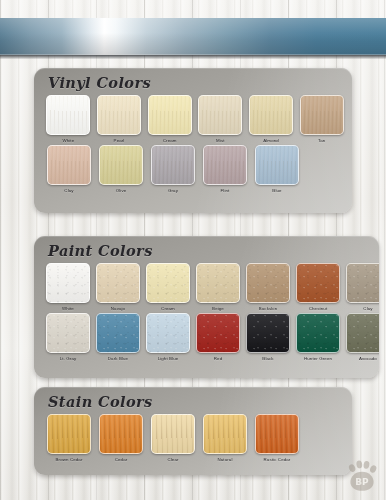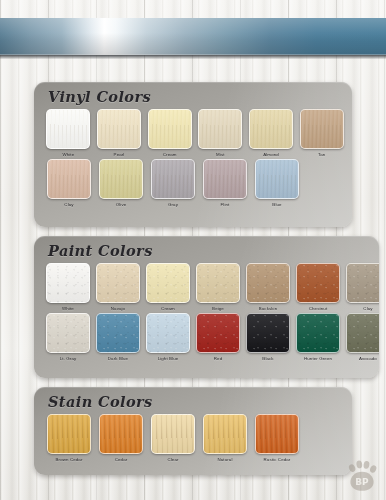--- a/index.html
+++ b/index.html
@@ -96,21 +96,21 @@
   }
   .panel::after {
     content: "";
     position: absolute;
     inset: 0;
     border-radius: 11px;
     background: linear-gradient(105deg, rgba(255,255,255,0.0) 55%, rgba(255,255,255,0.14) 78%, rgba(255,255,255,0.22) 100%);
     pointer-events: none;
   }
 
-  #panel-vinyl { left: 34px; top: 82px; width: 318px; height: 145px; }
+  #panel-vinyl { left: 34px; top: 68px; width: 318px; height: 145px; }
   #panel-paint { left: 34px; top: 236px; width: 345px; height: 142px; }
   #panel-stain { left: 34px; top: 387px; width: 318px; height: 88px; }
 
   .panel-title {
     position: absolute;
     left: 14px;
     top: 6px;
     font-family: "DejaVu Serif", serif;
     font-style: italic;
     font-size: 14.5px;

